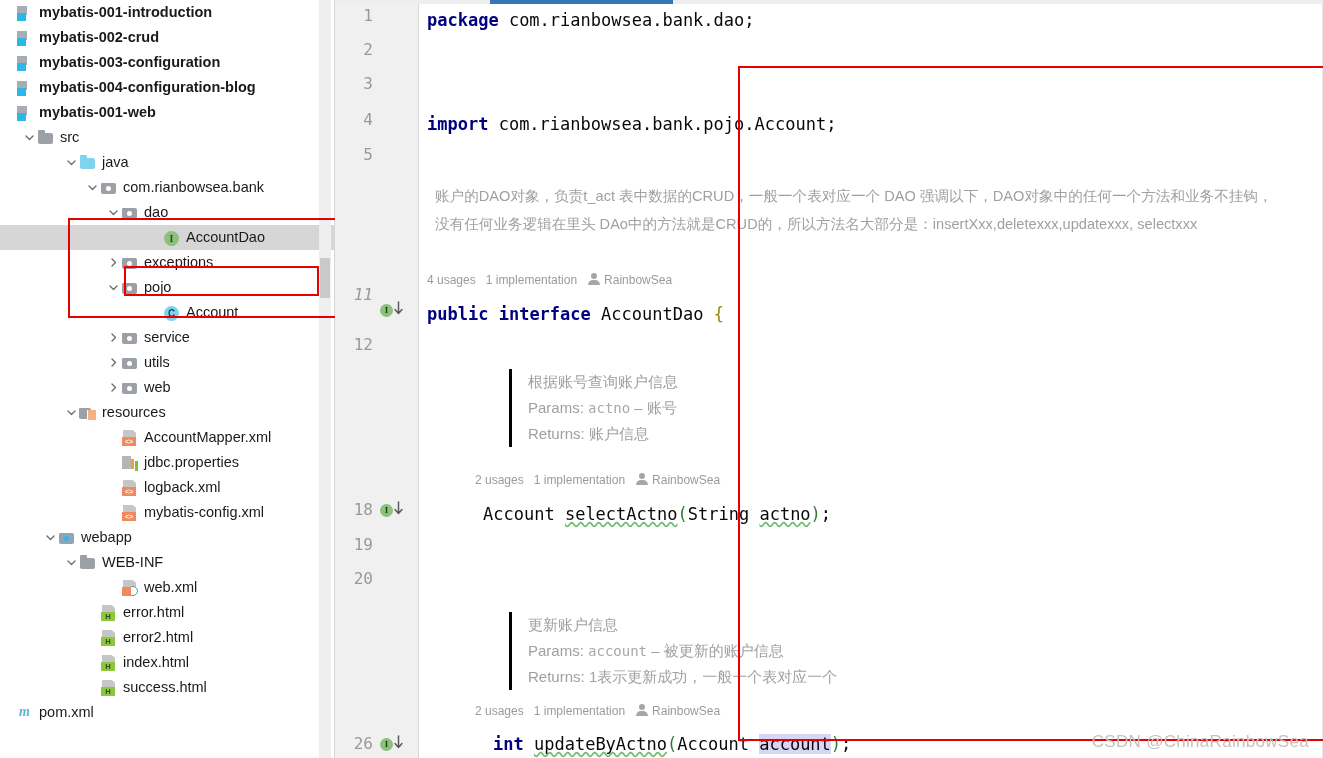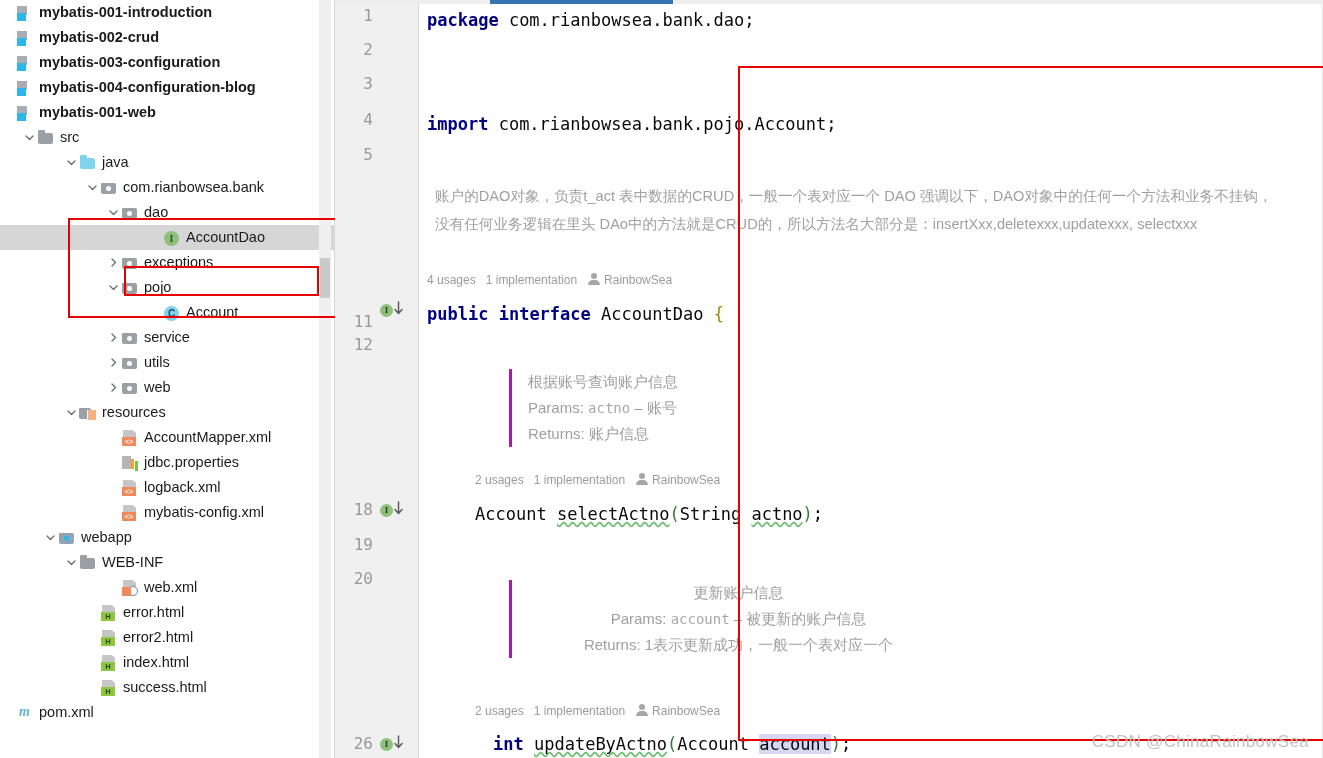--- a/index.html
+++ b/index.html
@@ -268,21 +268,21 @@
   }
 
   
   .docblock {
     position: absolute;
     font-family: "Liberation Sans", sans-serif;
     color: #a0a0a0;
     font-size: 15px;
     line-height: 26px;
   }
-  .docblock.bordered { border-left: 3px solid #a21caf; padding-left: 16px; }
+  .docblock.bordered { border-left: 3px solid #000000; padding-left: 16px; }
   .doc-kv { font-size: 15px; color: #a0a0a0; }
   .doc-mono {
     font-family: "DejaVu Sans Mono", monospace;
     font-size: 14px; color: #a8a8a8;
   }
 
   
   #classdoc {
     position: absolute; left: 16px; top: 178px; width: 840px;
     font-family: "Liberation Sans", sans-serif;
@@ -573,21 +573,21 @@
     </div>
 
     <div id="line26-hl"></div>
 
     <div id="gutter">
         <div class="lnum" style="top: 2px;">1</div>
         <div class="lnum" style="top: 36px;">2</div>
         <div class="lnum" style="top: 70px;">3</div>
         <div class="lnum" style="top: 106px;">4</div>
         <div class="lnum" style="top: 141px;">5</div>
-        <div class="lnum" style="top: 308px;">11</div>
+        <div class="lnum" style="top: 281px; font-style: italic;">11</div>
         <div class="lnum" style="top: 331px;">12</div>
         <div class="lnum" style="top: 496px;">18</div>
         <div class="lnum" style="top: 531px;">19</div>
         <div class="lnum" style="top: 565px;">20</div>
         <div class="lnum" style="top: 730px;">26</div>
         <div class="gmark" style="top: 296px;">
           <span class="gmark-circle">I</span>
           <span class="gmark-arrow"><svg width="11" height="15" viewBox="0 0 11 15">
               <path d="M5.5 1 L5.5 12 M2 8.5 L5.5 12.5 L9 8.5" fill="none" stroke="#5c5c5c" stroke-width="1.5" stroke-linecap="round" stroke-linejoin="round"></path>
             </svg></span>
@@ -620,23 +620,23 @@
       <div class="codeline" style="top:300px;"><span class="kw">public</span> <span class="kw">interface</span> <span>AccountDao</span> <span class="brc">{</span></div>
 
       <div class="docblock bordered" style="left:90px; top:365px; width:420px;">
         <div>根据账号查询账户信息</div>
         <div><span class="doc-kv">Params:</span> <span class="doc-mono">actno</span> <span>–</span> <span>账号</span></div>
         <div><span class="doc-kv">Returns:</span> <span>账户信息</span></div>
       </div>
 
       <div class="hintline" style="left:56px; top:466px;"><span>2 usages</span><span class="hint-gap"></span><span>1 implementation</span><span class="hint-gap"></span><span class="person-ic"></span><span>RainbowSea</span></div>
 
-      <div class="codeline" style="left:56px; top:500px;"><span>Account</span> <span class="wavy">selectActno</span><span class="paren">(</span><span>String</span> <span class="wavy">actno</span><span class="paren">)</span><span>;</span></div>
-
-      <div class="docblock bordered" style="left:90px; top:576px; width:440px;text-align:center;">
+      <div class="codeline" style="left:64px; top:500px;"><span>Account</span> <span class="wavy">selectActno</span><span class="paren">(</span><span>String</span> <span class="wavy">actno</span><span class="paren">)</span><span>;</span></div>
+
+      <div class="docblock bordered" style="left:90px; top:608px; width:440px;">
         <div>更新账户信息</div>
         <div><span class="doc-kv">Params:</span> <span class="doc-mono">account</span> <span>–</span> <span>被更新的账户信息</span></div>
         <div><span class="doc-kv">Returns:</span> <span>1表示更新成功，一般一个表对应一个</span></div>
       </div>
 
       <div class="hintline" style="left:56px; top:697px;"><span>2 usages</span><span class="hint-gap"></span><span>1 implementation</span><span class="hint-gap"></span><span class="person-ic"></span><span>RainbowSea</span></div>
 
       <div class="codeline" style="left:56px; top:730px;margin-left:18px;"><span class="kw">int</span> <span class="wavy">updateByActno</span><span class="paren">(</span><span>Account</span> <span class="selhl">account</span><span class="paren">)</span><span>;</span></div>
 
     </div>

